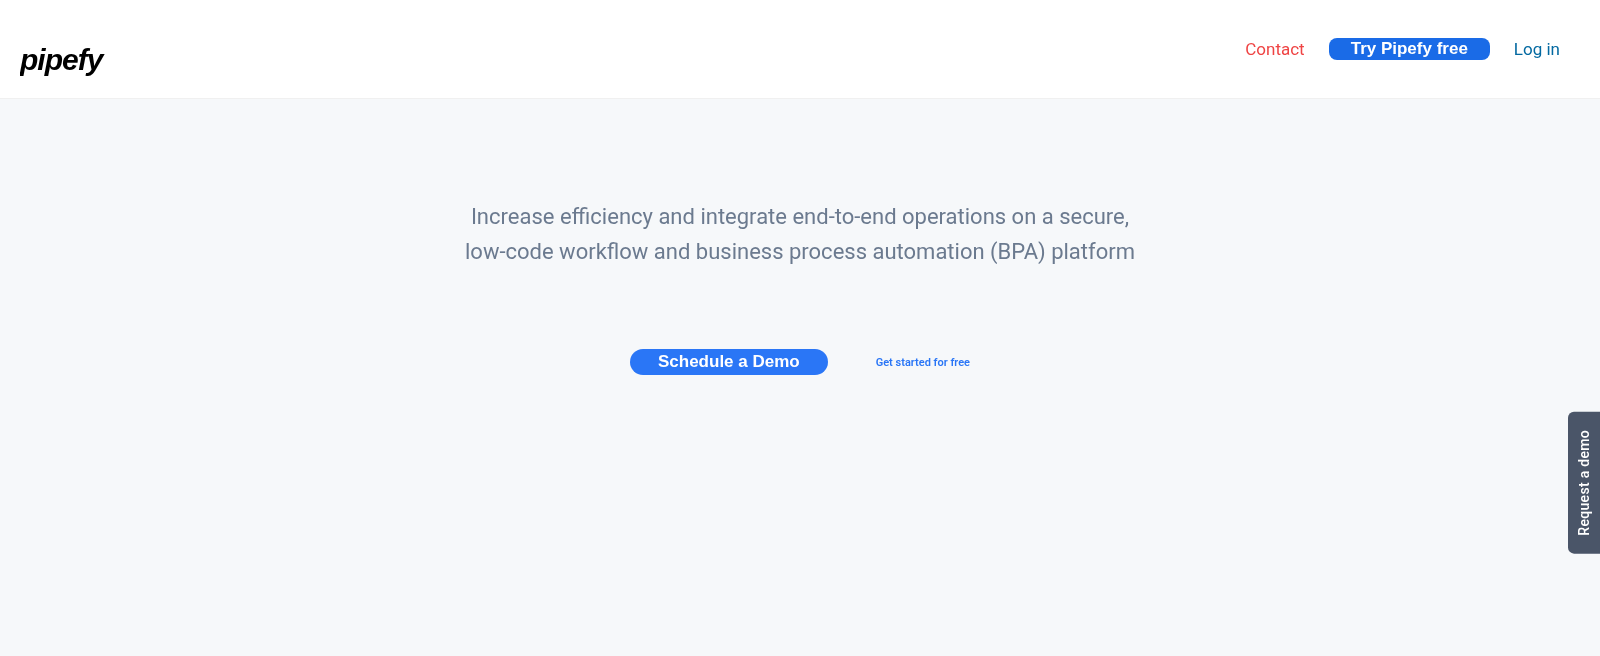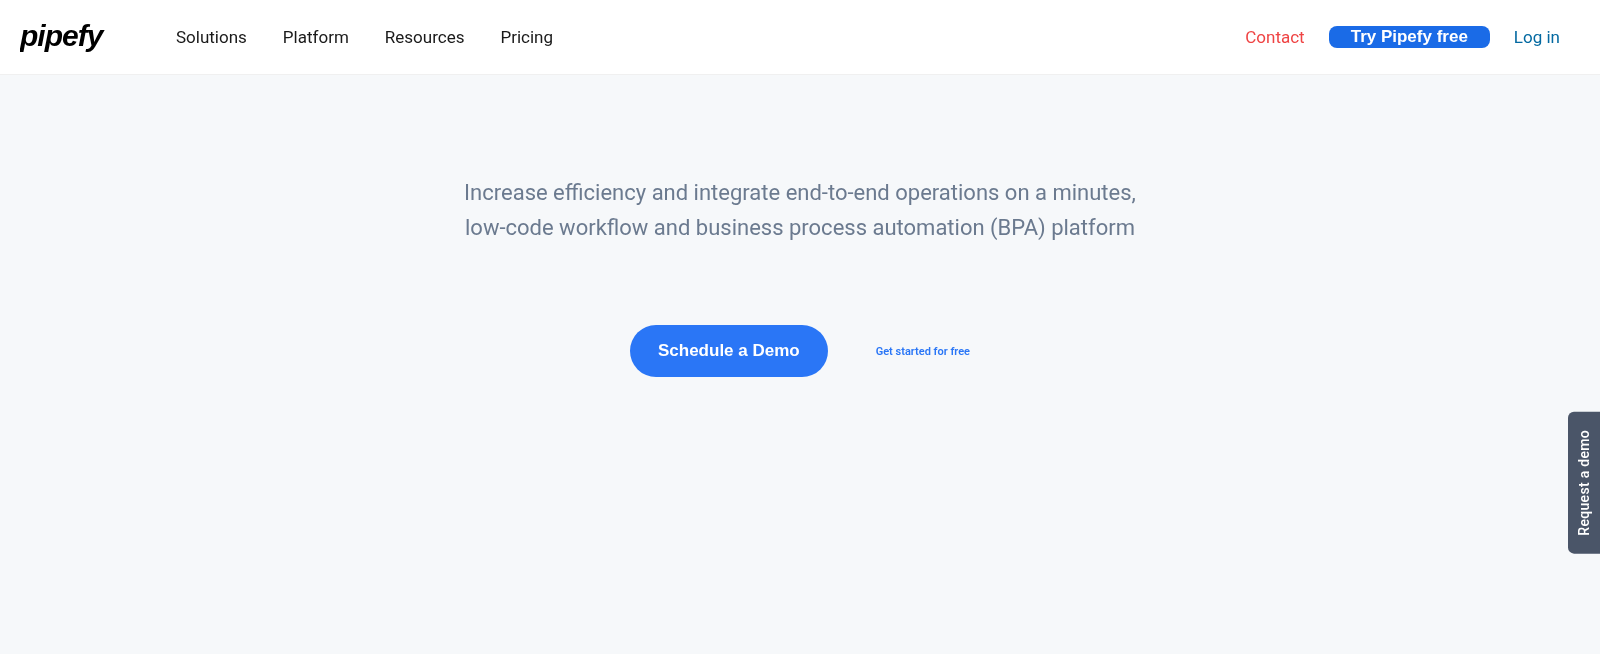--- a/index.html
+++ b/index.html
@@ -22,21 +22,22 @@
       align-items: center;
       justify-content: space-between;
       padding: 20px 40px 20px 20px;
       background: #ffffff;
       border-bottom: 1px solid #f0f0f0;
     }
     
     .header-left {
       display: flex;
       align-items: center;
-      gap: 48px;
+      gap: 28px;
+      margin-top: 24px;
     }
     
     .logo {
       font-size: 30px;
       font-weight: 700;
       color: #000000;
       letter-spacing: -1px;
       font-style: italic;
     }
     
@@ -112,21 +113,21 @@
       display: flex;
       justify-content: center;
       align-items: center;
       gap: 48px;
     }
     
     .schedule-btn {
       background: #2a76f6;
       color: #ffffff;
       border: none;
-      padding: 16px 28px;
+      padding: 3px 28px;
       font-size: 17px;
       font-weight: 600;
       border-radius: 999px;
       cursor: pointer;
     }
     
     .get-started-link {
       color: #2a76f6;
       font-size: 11px;
       font-weight: 600;
@@ -156,35 +157,29 @@
 </head>
 <body>
 
 <header class="header">
   <div class="header-left">
     <div class="logo">
       <svg class="logo-svg" width="108" height="34" viewBox="0 0 108 34" xmlns="http://www.w3.org/2000/svg">
         <text x="0" y="26" font-family="Arial, sans-serif" font-size="30" font-weight="700" font-style="italic" fill="#000000" letter-spacing="-1">pipefy</text>
       </svg>
     </div>
-    <nav class="nav-links">
-      <span class="nav-link">Solutions</span>
-      <span class="nav-link">Platform</span>
-      <span class="nav-link">Resources</span>
-      <span class="nav-link">Pricing</span>
-    </nav>
   </div>
   <div class="header-right">
     <span class="contact-link">Contact</span>
     <button class="try-free-btn">Try Pipefy free</button>
     <span class="login-link">Log in</span>
   </div>
 </header>
 
 <section class="hero">
-  <p class="hero-subtitle">Increase efficiency and integrate end-to-end operations on a minutes, low-code workflow and business process automation (BPA) platform</p>
+  <p class="hero-subtitle">Increase efficiency and integrate end-to-end operations on a secure, low-code workflow and business process automation (BPA) platform</p>
   <div class="hero-actions">
     <button class="schedule-btn">Schedule a Demo</button>
     <span class="get-started-link">Get started for free</span>
   </div>
 </section>
 
 <div class="side-tab">Request a demo</div>
 
 </body></html>

